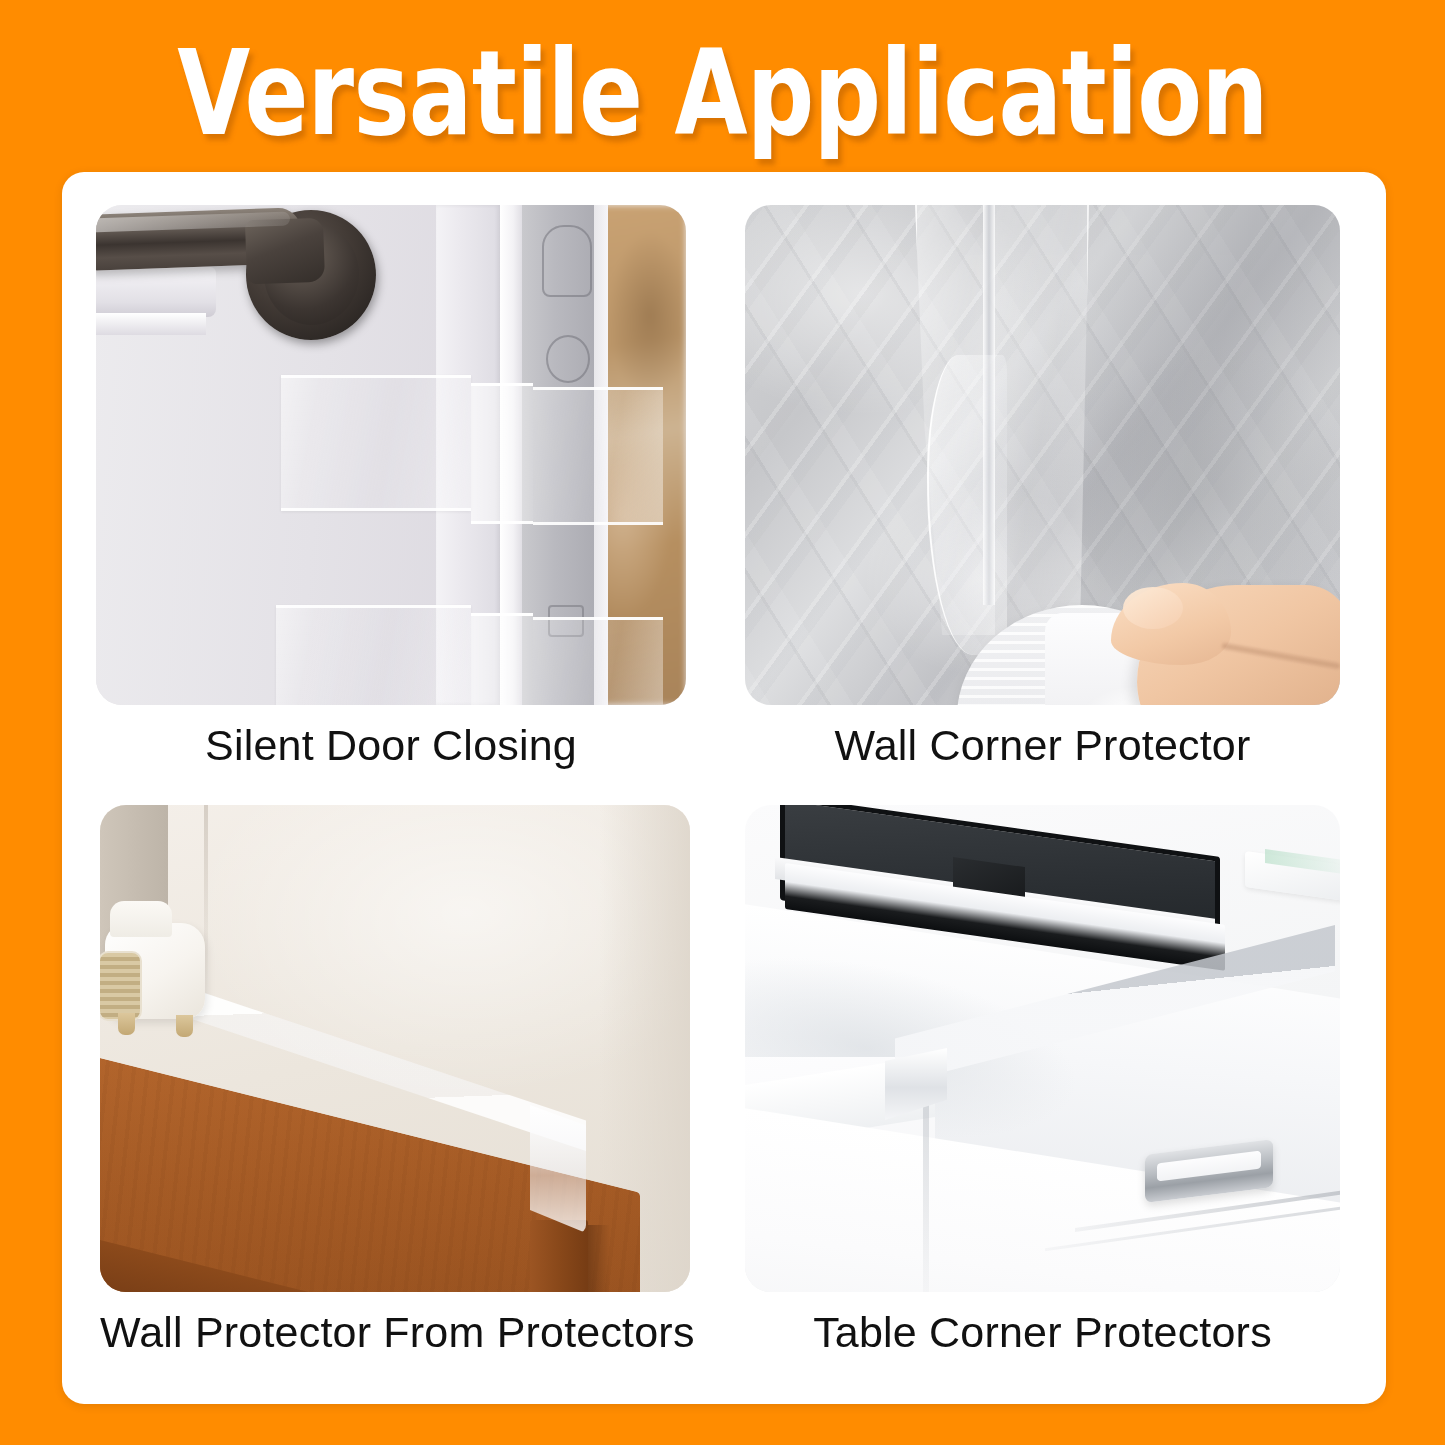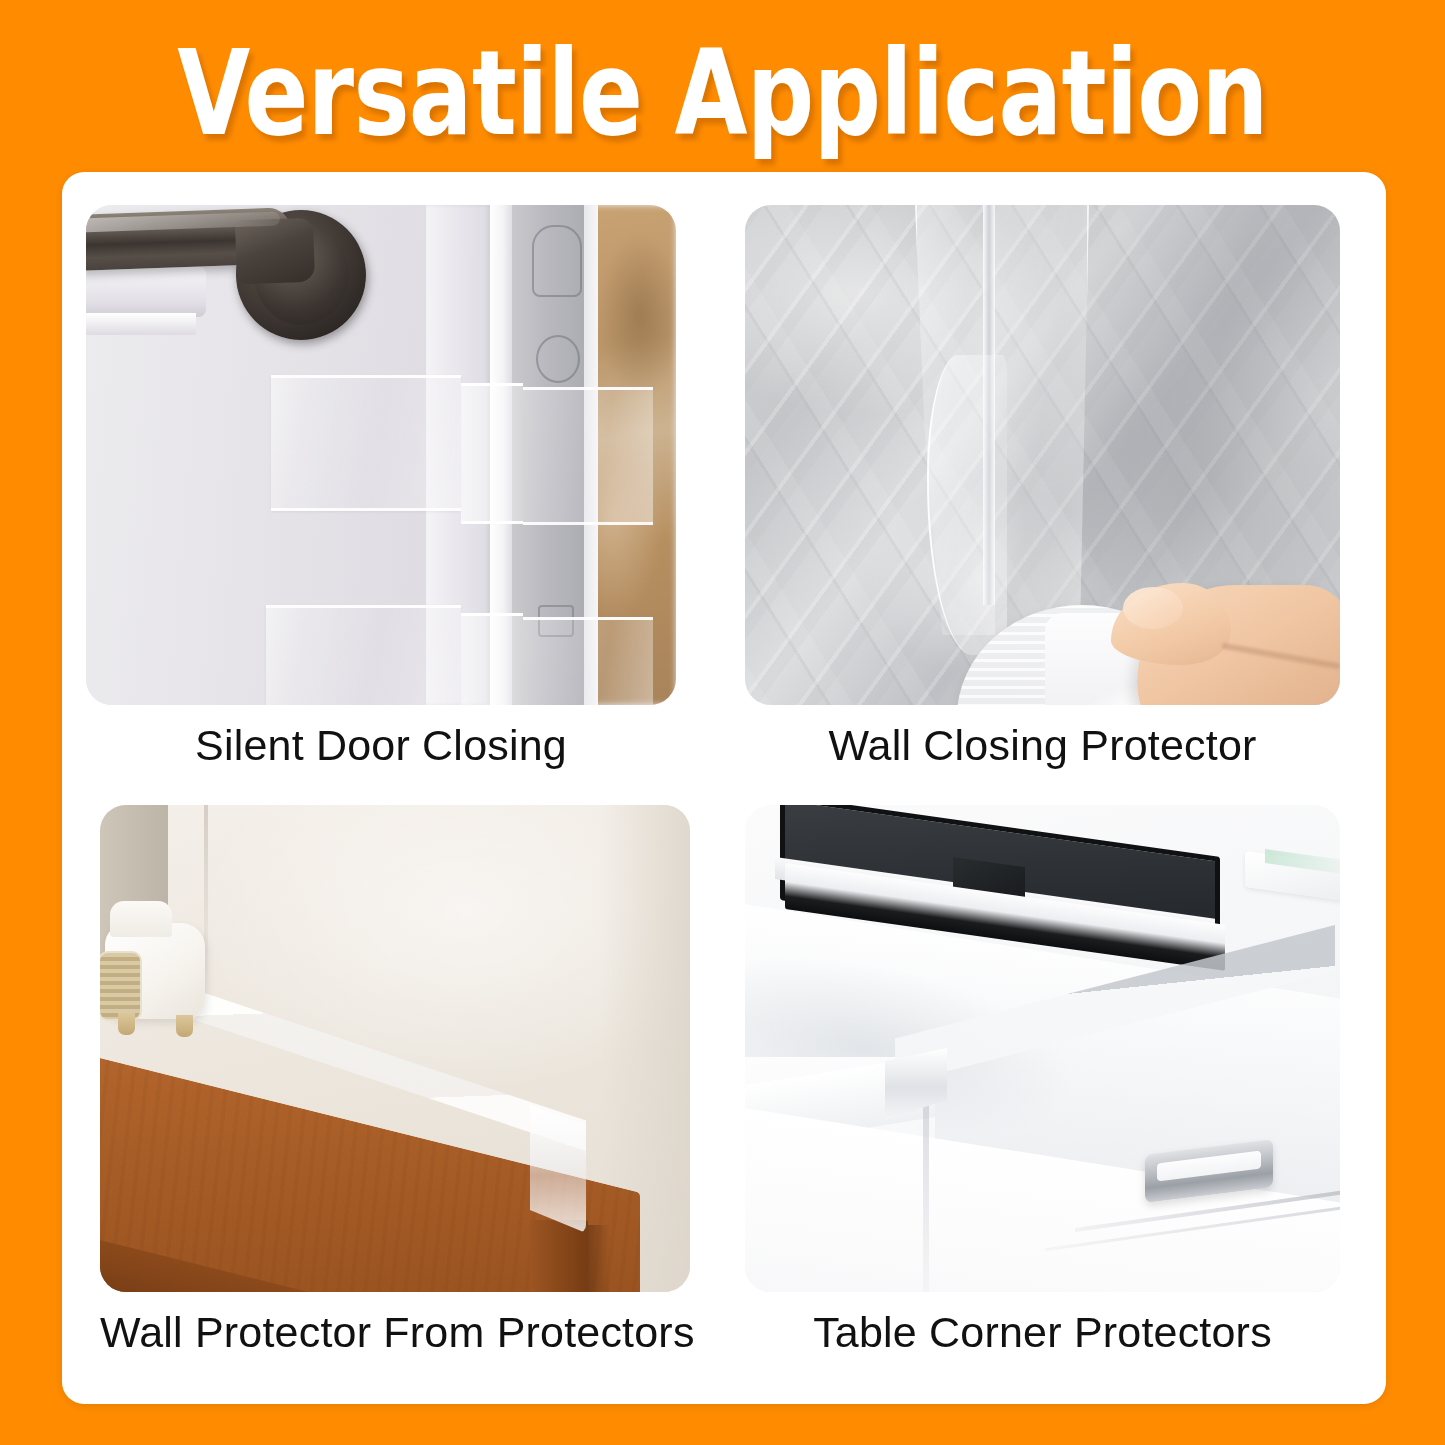--- a/index.html
+++ b/index.html
@@ -39,21 +39,21 @@
     background:#FFFFFF;
     border-radius:22px;
     box-shadow:0 2px 10px rgba(0,0,0,.10);
   }
 
   .grid{
     position:absolute;inset:0;
   }
 
   .cell{position:absolute;}
-  .cell-tl{left:24px;  top:33px;  width:590px; height:500px;text-decoration:underline;}
+  .cell-tl{left:34px;  top:33px;  width:590px; height:500px;text-decoration:underline;}
   .cell-tr{left:683px; top:33px;  width:595px; height:500px;}
   .cell-bl{left:38px;  top:633px; width:590px; height:487px;}
   .cell-br{left:683px; top:633px; width:595px; height:487px;}
 
   .photo{
     position:absolute;left:0;top:0;width:100%;height:100%;
     border-radius:26px;overflow:hidden;
     background:#e9e9ea;
   }
   .caption{
@@ -488,21 +488,21 @@
         <div class="ph-layer p2-seam"></div>
         <div class="ph-layer p2-tape-curl"></div>
         <div class="ph-layer p2-roll"></div>
         <div class="ph-layer p2-roll2"></div>
         <div class="ph-layer p2-roll-core"></div>
         <div class="ph-layer p2-hand"></div>
         <div class="ph-layer p2-thumb"></div>
         <div class="ph-layer p2-nail"></div>
         <div class="ph-layer p2-finger-sep"></div>
       </div>
-      <div class="caption">Wall Closing Protector</div>
+      <div class="caption">Wall Corner Protector</div>
     </div>
 
     <div class="cell cell-bl">
       <div class="photo p3">
         <div class="ph-layer p3-wall-main"></div>
         <div class="ph-layer p3-wall-l"></div>
         <div class="ph-layer p3-wall-corner"></div>
         <div class="ph-layer p3-wall-right"></div>
         <div class="ph-layer p3-table"></div>
         <div class="ph-layer p3-table-front"></div>

